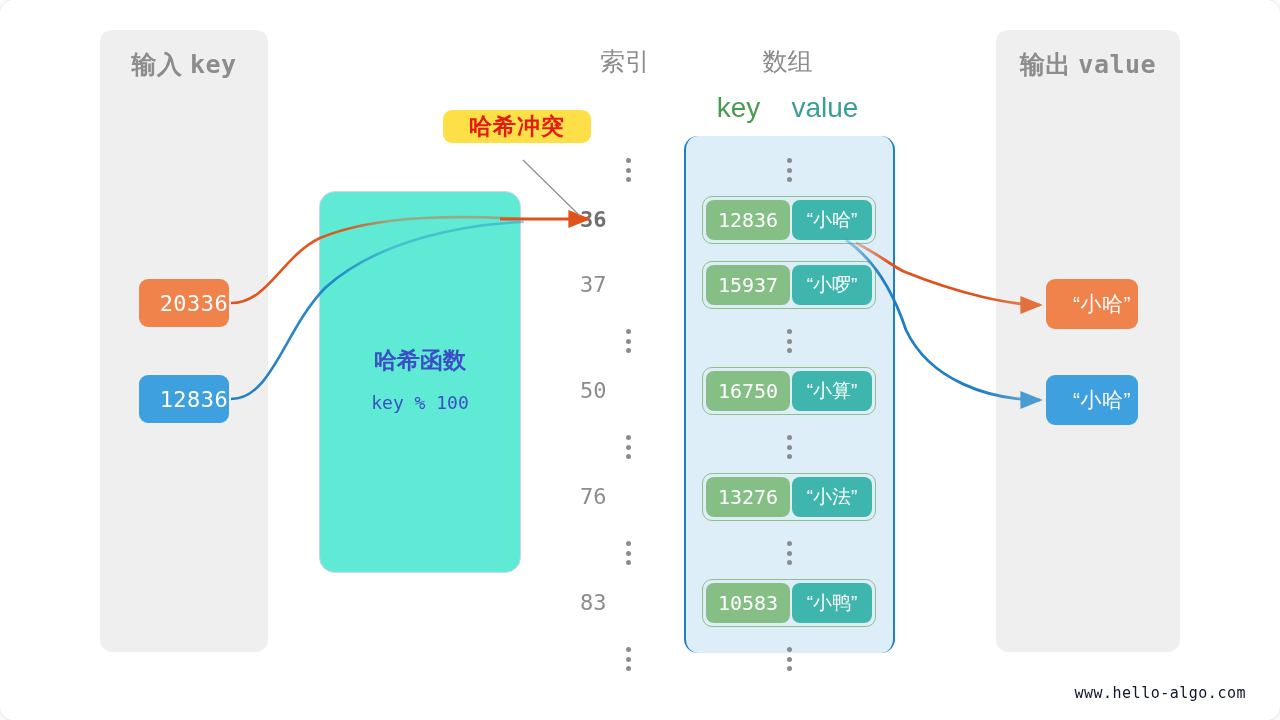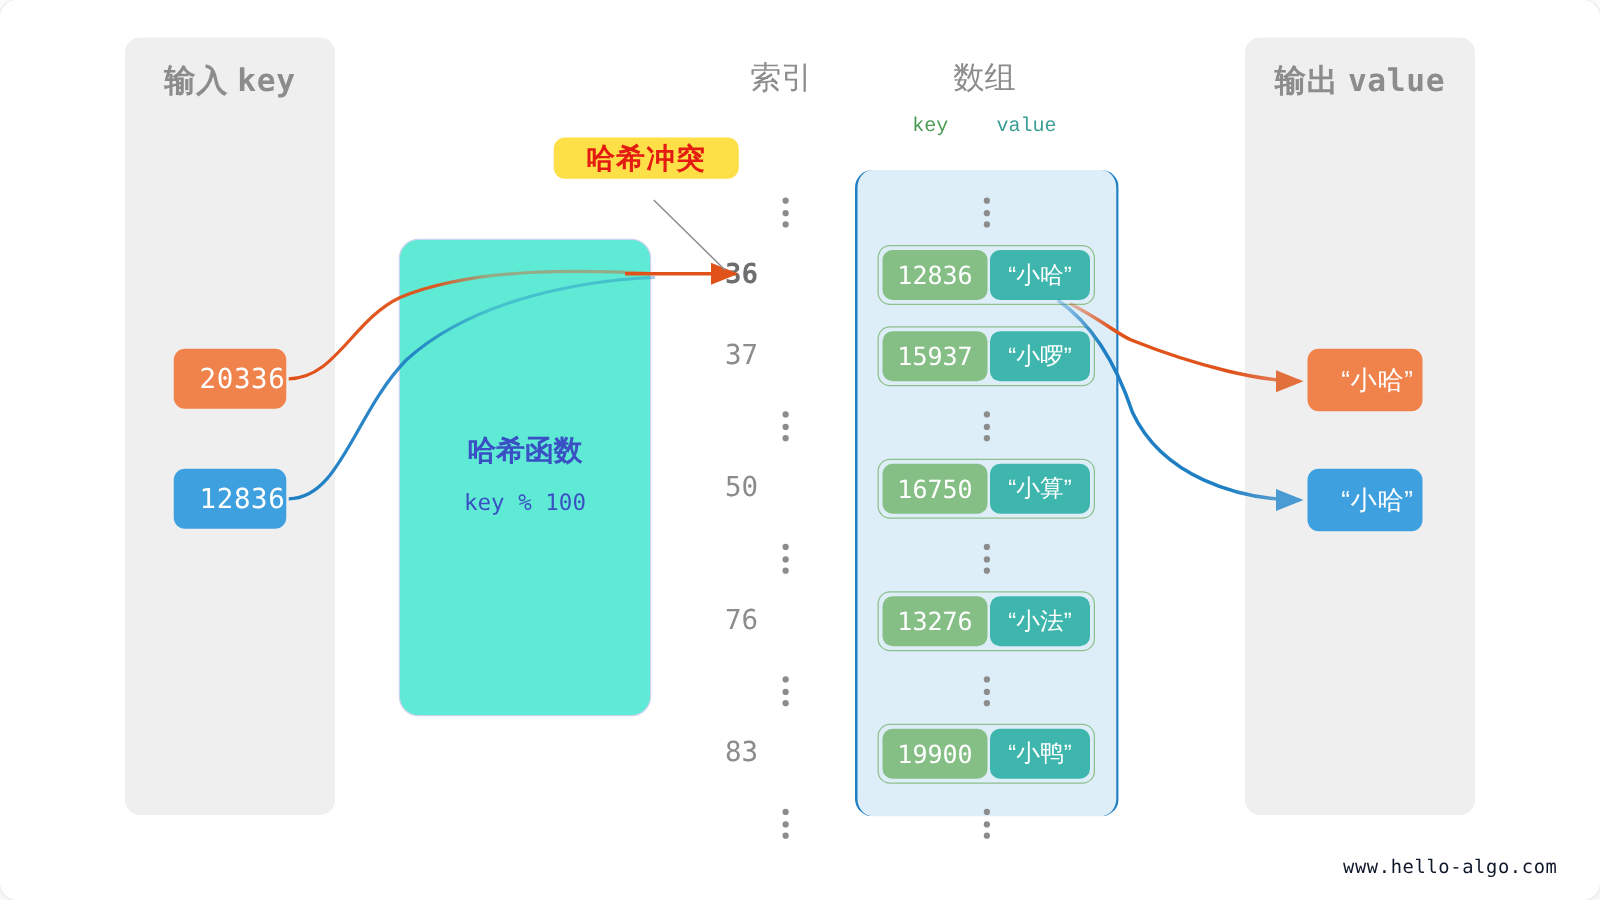--- a/index.html
+++ b/index.html
@@ -56,22 +56,22 @@
   }
   #heading-index { left: 570px; top: 45px;  width: 110px; }
   #heading-array { left: 730px; top: 45px;  width: 115px; }
 
   #kv-legend {
     position: absolute;
     left: 700px;
     top: 92px;
     width: 175px;
     text-align: center;
-    font-family: Liberation Mono, monospace;
-    font-size: 16px;
+    font-family: Liberation Sans, sans-serif;
+    font-size: 28px;
     white-space: nowrap;
   }
   #kv-legend .k { color: #4a9b52; }
   #kv-legend .v { color: #3a9e96; }
 
   
   #hash-box {
     position: absolute;
     left: 319px;
     top: 191px;
@@ -339,21 +339,21 @@
         <i></i>
         <i></i>
       </div>
       <div class="vdots arr" style="top: 538px;">
         <i></i>
         <i></i>
         <i></i>
       </div>
       <div class="index-label" style="top: 590px;">83</div>
       <div class="bucket" style="top: 579px;">
-        <div class="cell-key">19900</div>
+        <div class="cell-key">10583</div>
         <div class="cell-val">“小鸭”</div>
       </div>
       <div class="vdots idx" style="top: 644px;">
         <i></i>
         <i></i>
         <i></i>
       </div>
       <div class="vdots arr" style="top: 644px;">
         <i></i>
         <i></i>

